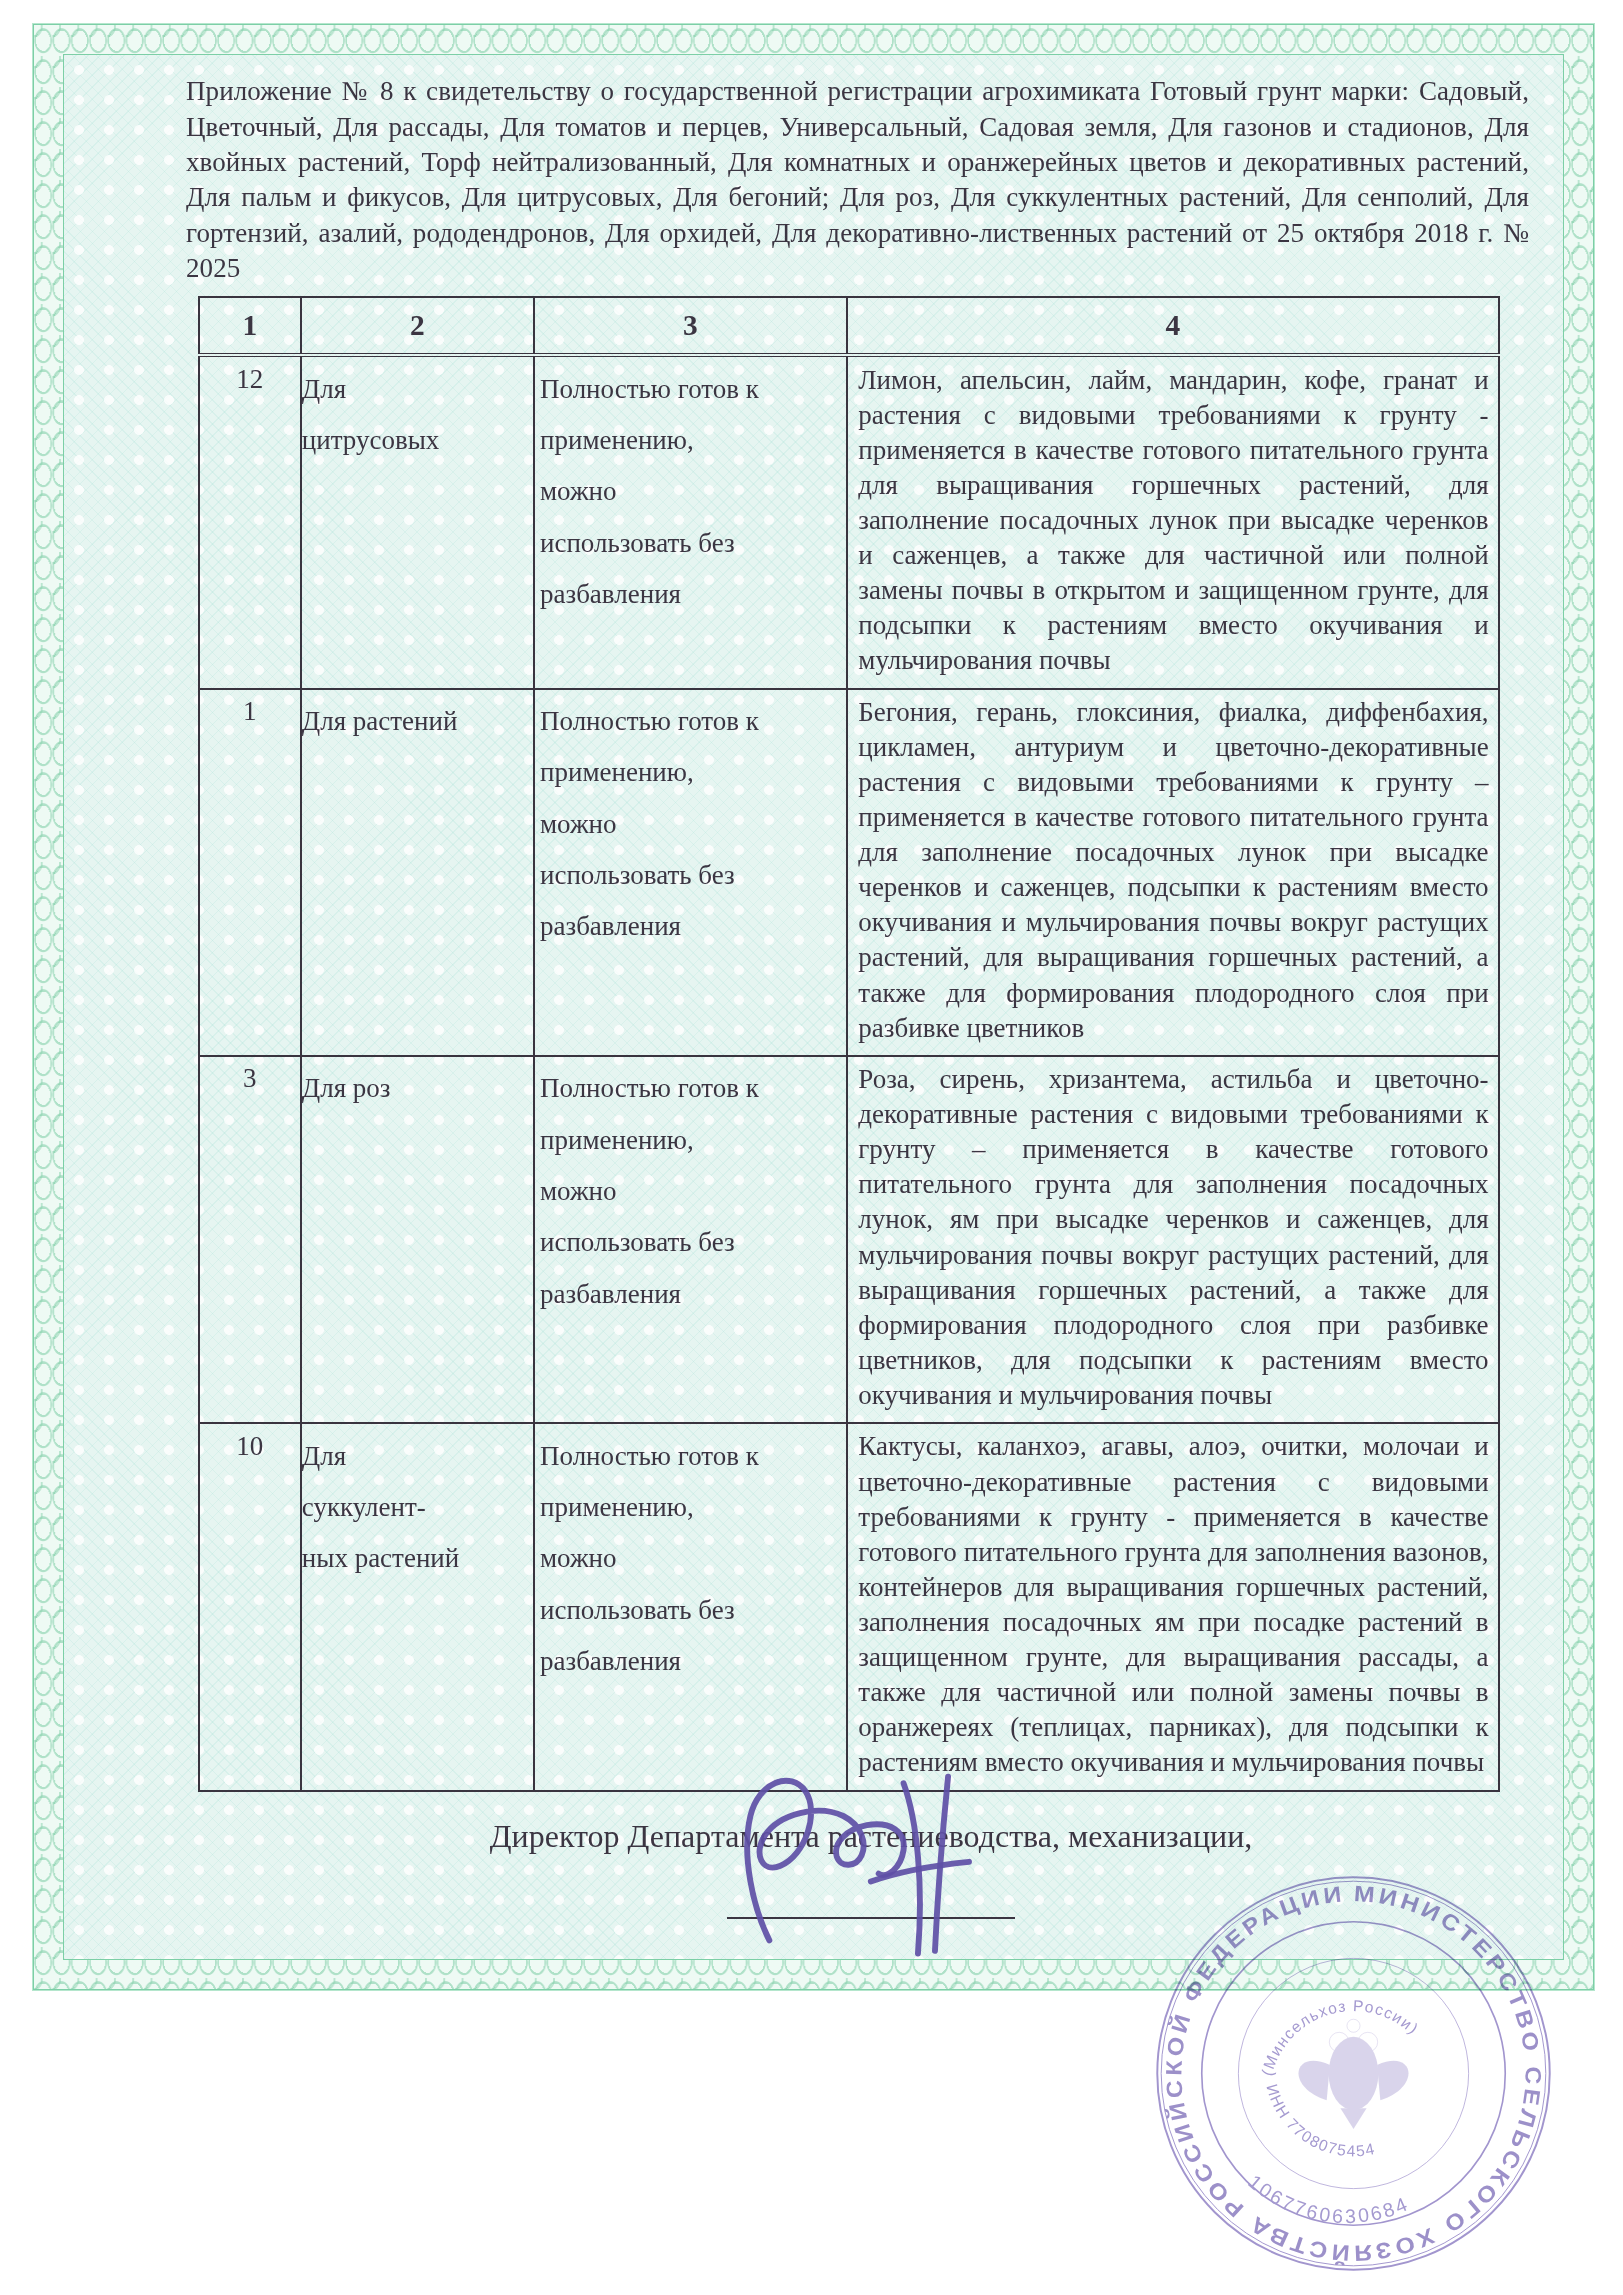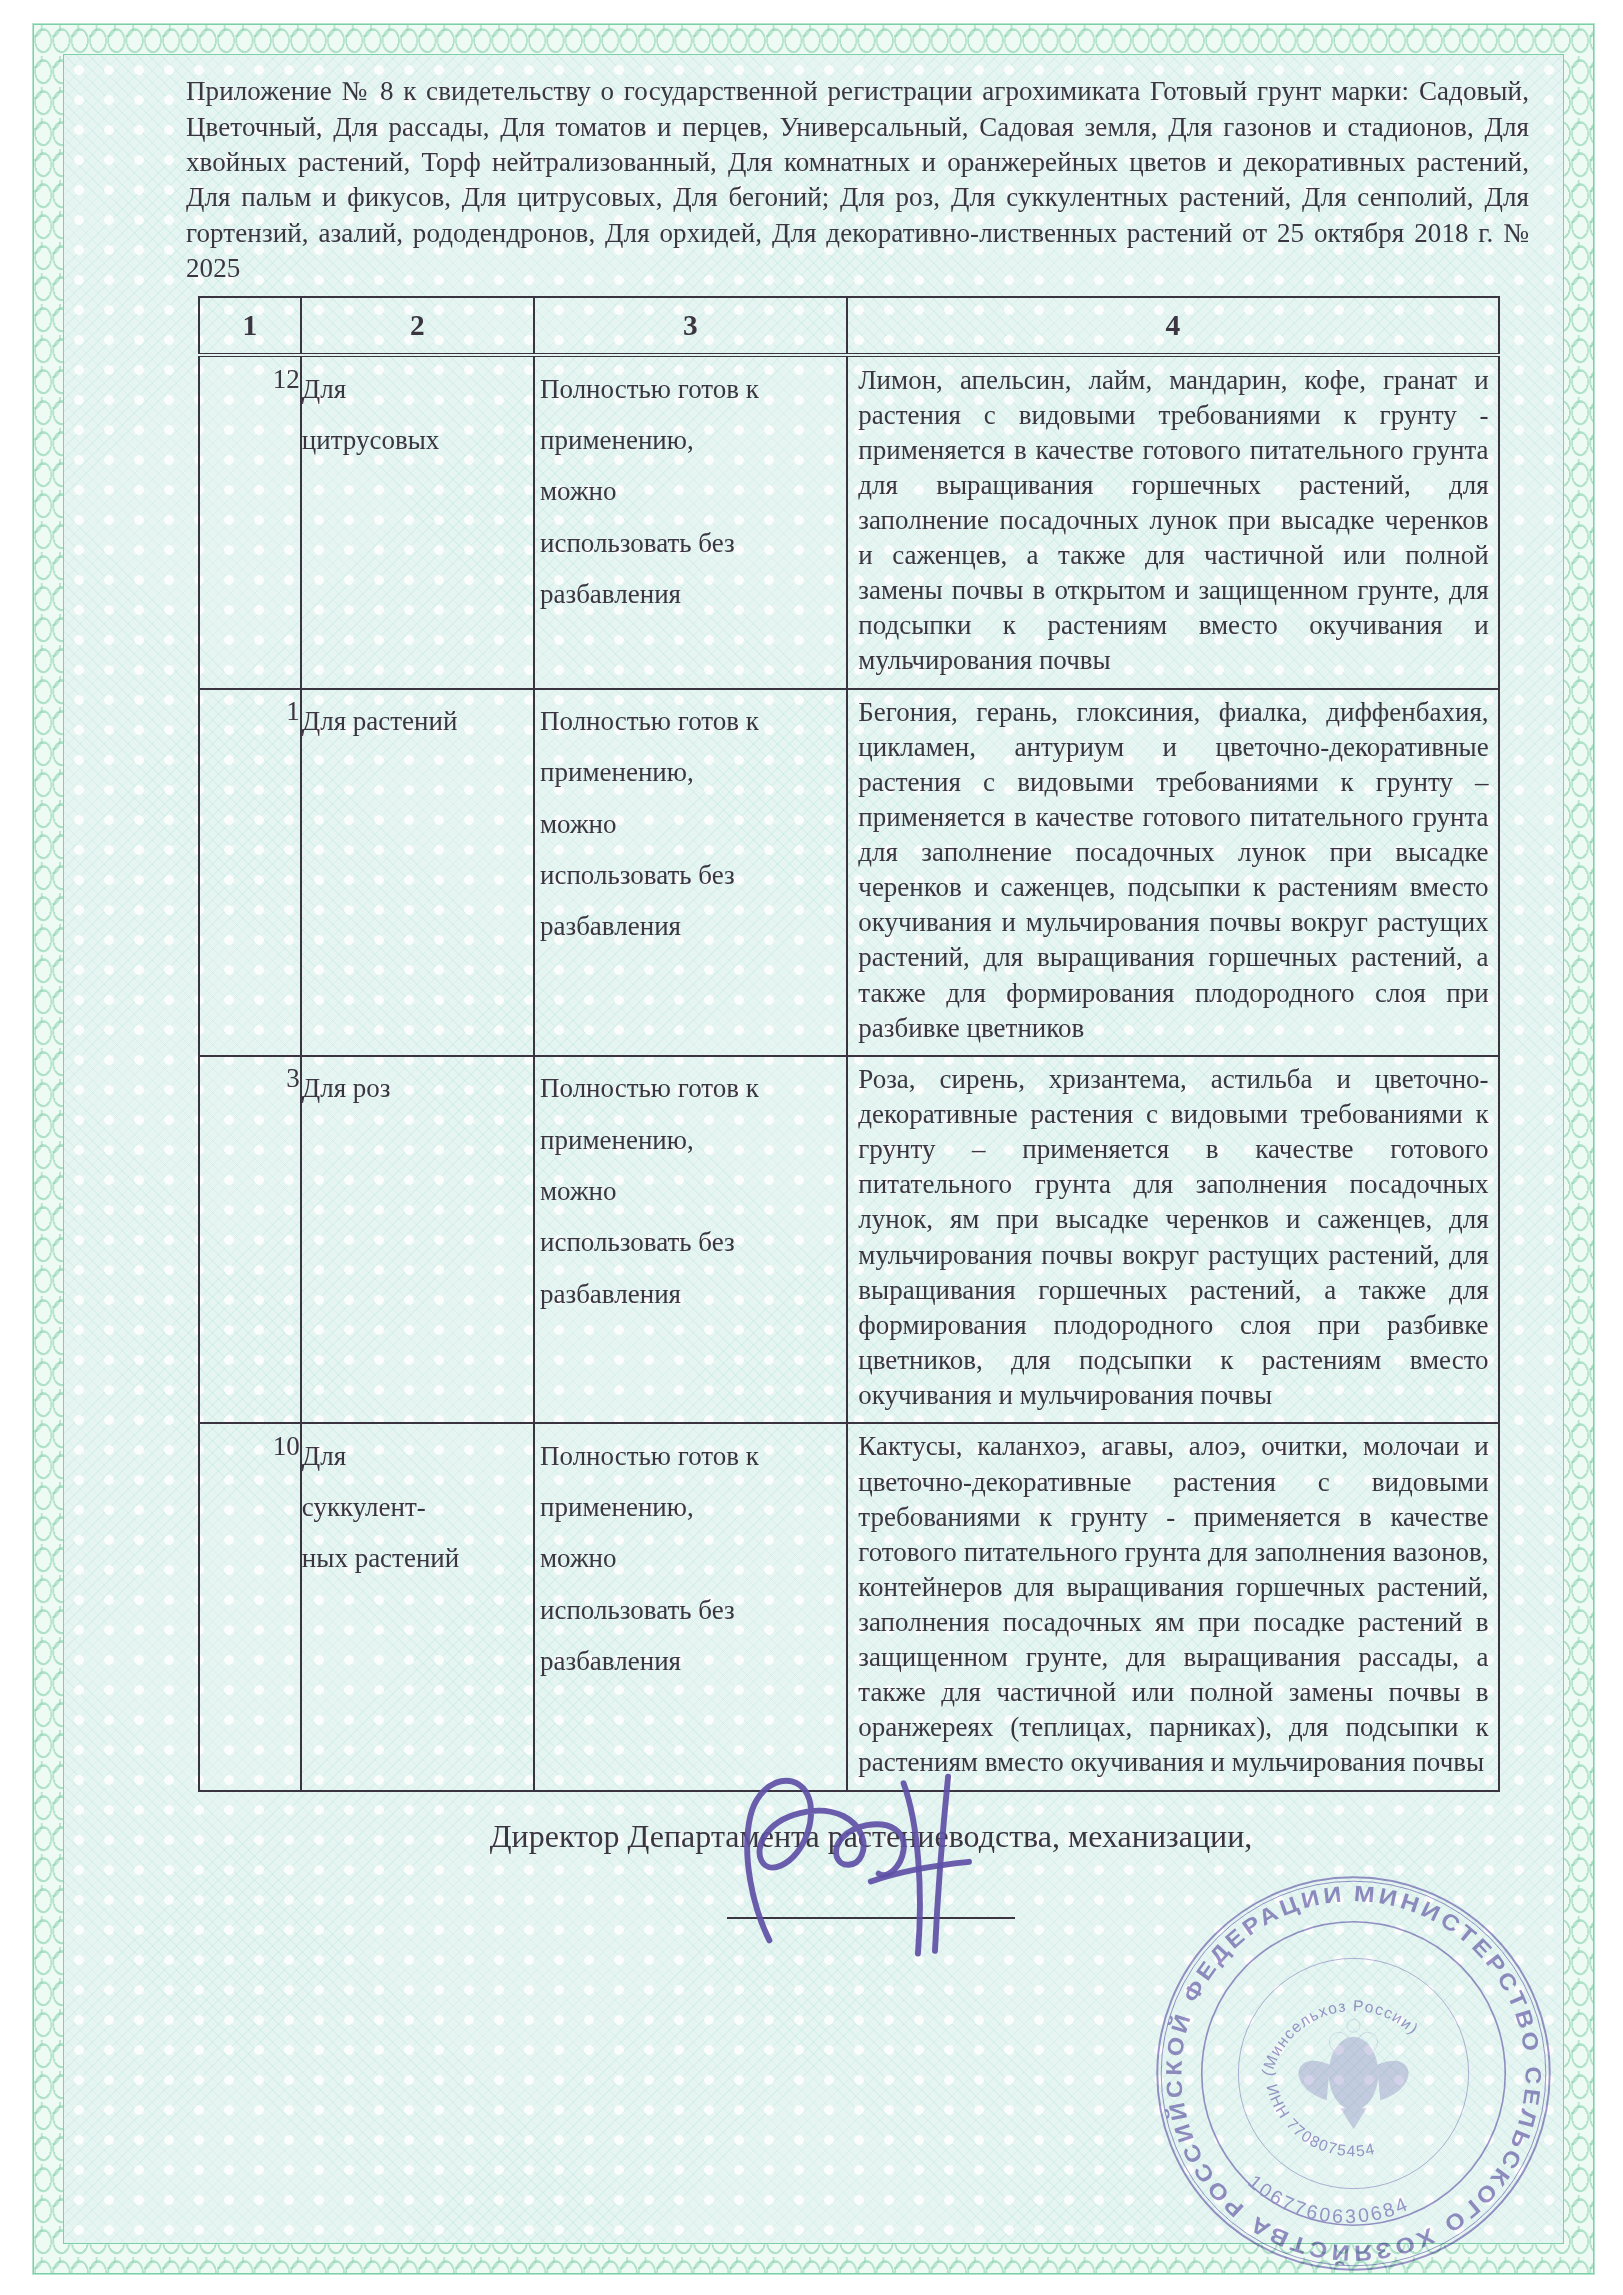--- a/index.html
+++ b/index.html
@@ -8,21 +8,21 @@
     width: 1623px; height: 2295px;
     position: relative;
     font-family: "Liberation Serif", "DejaVu Serif", serif;
     color: #3b3542;
     overflow: hidden;
   }
 
   
   .frame {
     position: absolute; left: 33px; top: 23.6px;
-    width: 1561px; height: 2250px;
+    width: 1561px; height: 1966px;
     border: 1.3px solid #7ccfa6;
     outline: 0.7px solid #b5e6cd;
     padding: 29px;
     background-color: #eefaf4;
     background-image:
       radial-gradient(9.2px 13px at 9.2px 15.7px, rgba(255,255,255,0) 7.2px, rgba(123,204,164,.55) 7.2px, rgba(123,204,164,.55) 8.5px, rgba(255,255,255,0) 9.2px),
       radial-gradient(9.2px 13px at 0px 0px,  rgba(255,255,255,0) 7.2px, rgba(123,204,164,.45) 7.2px, rgba(123,204,164,.45) 8.5px, rgba(255,255,255,0) 9.2px);
     background-size: 18.3px 31px;
   }
   .inner {
@@ -60,21 +60,21 @@
   }
   table.reg, table.reg td { border: 2px solid #39343f; }
   table.reg thead td {
     height: 38px;
     text-align: center; vertical-align: middle;
     font-size: 29.4px; font-weight: bold;
     border-bottom: 4.6px double #39343f;
     padding: 0;
   }
   table.reg tbody td { vertical-align: top; font-size: 27px; }
-  td.c-num  { width: 102px; text-align: right; padding-top: 6.5px; }
+  td.c-num  { width: 102px; text-align: center; padding-top: 6.5px; }
   td.c-name { width: 233px; padding-top: 6.5px; white-space: pre-line; line-height: 1.9; }
   td.c-use  { width: 313px; text-align: left; padding: 6.5px 5.2px 0 5.2px; white-space: pre-line; line-height: 1.9; }
   td.c-desc { width: 652px; text-align: justify; line-height: 1.3; padding: 5.2px 9.2px 9.2px 10.5px; font-size: 26px; }
 
   
   .footer { margin-top: 26px; font-size: 32px; color: #3b3542; }
   .footer .f1 { text-align: center; padding-left: 26px; }
   .footer .f2 { margin-top: 27.5px; text-align: center; padding-left: 26px; position: relative; }
   .sig-line {
     display: inline-block; width: 288px; height: 1.05em;

